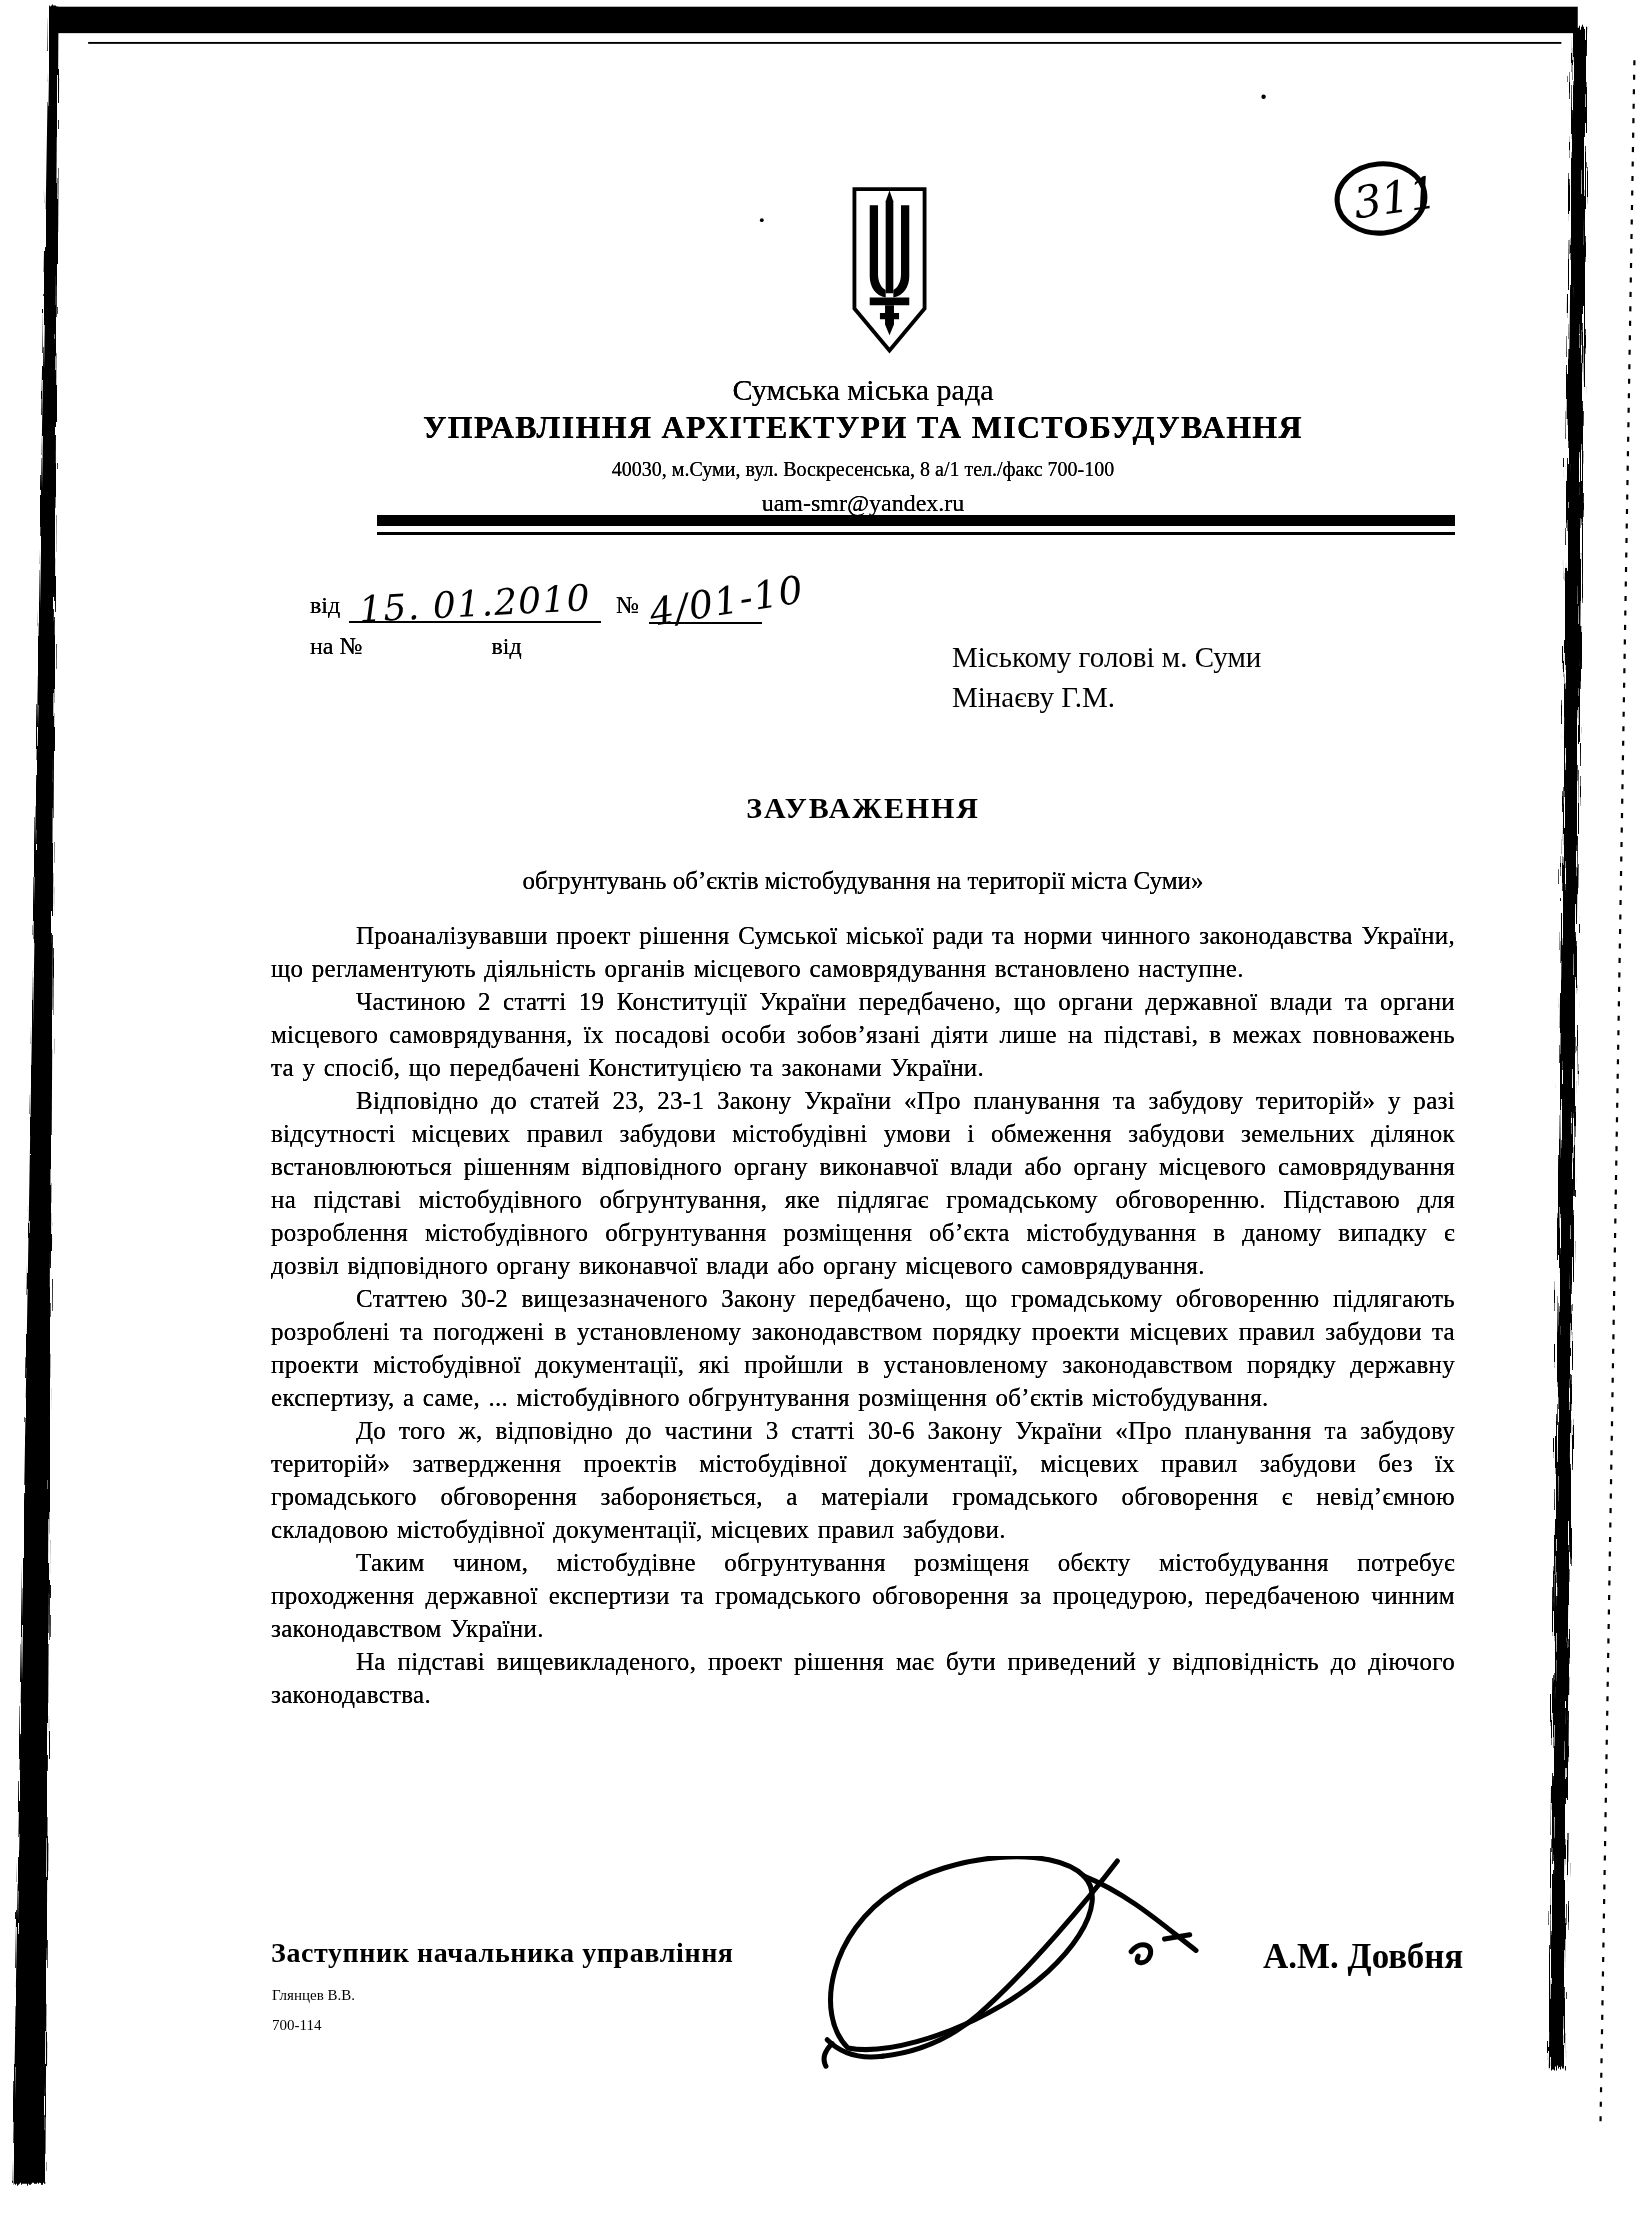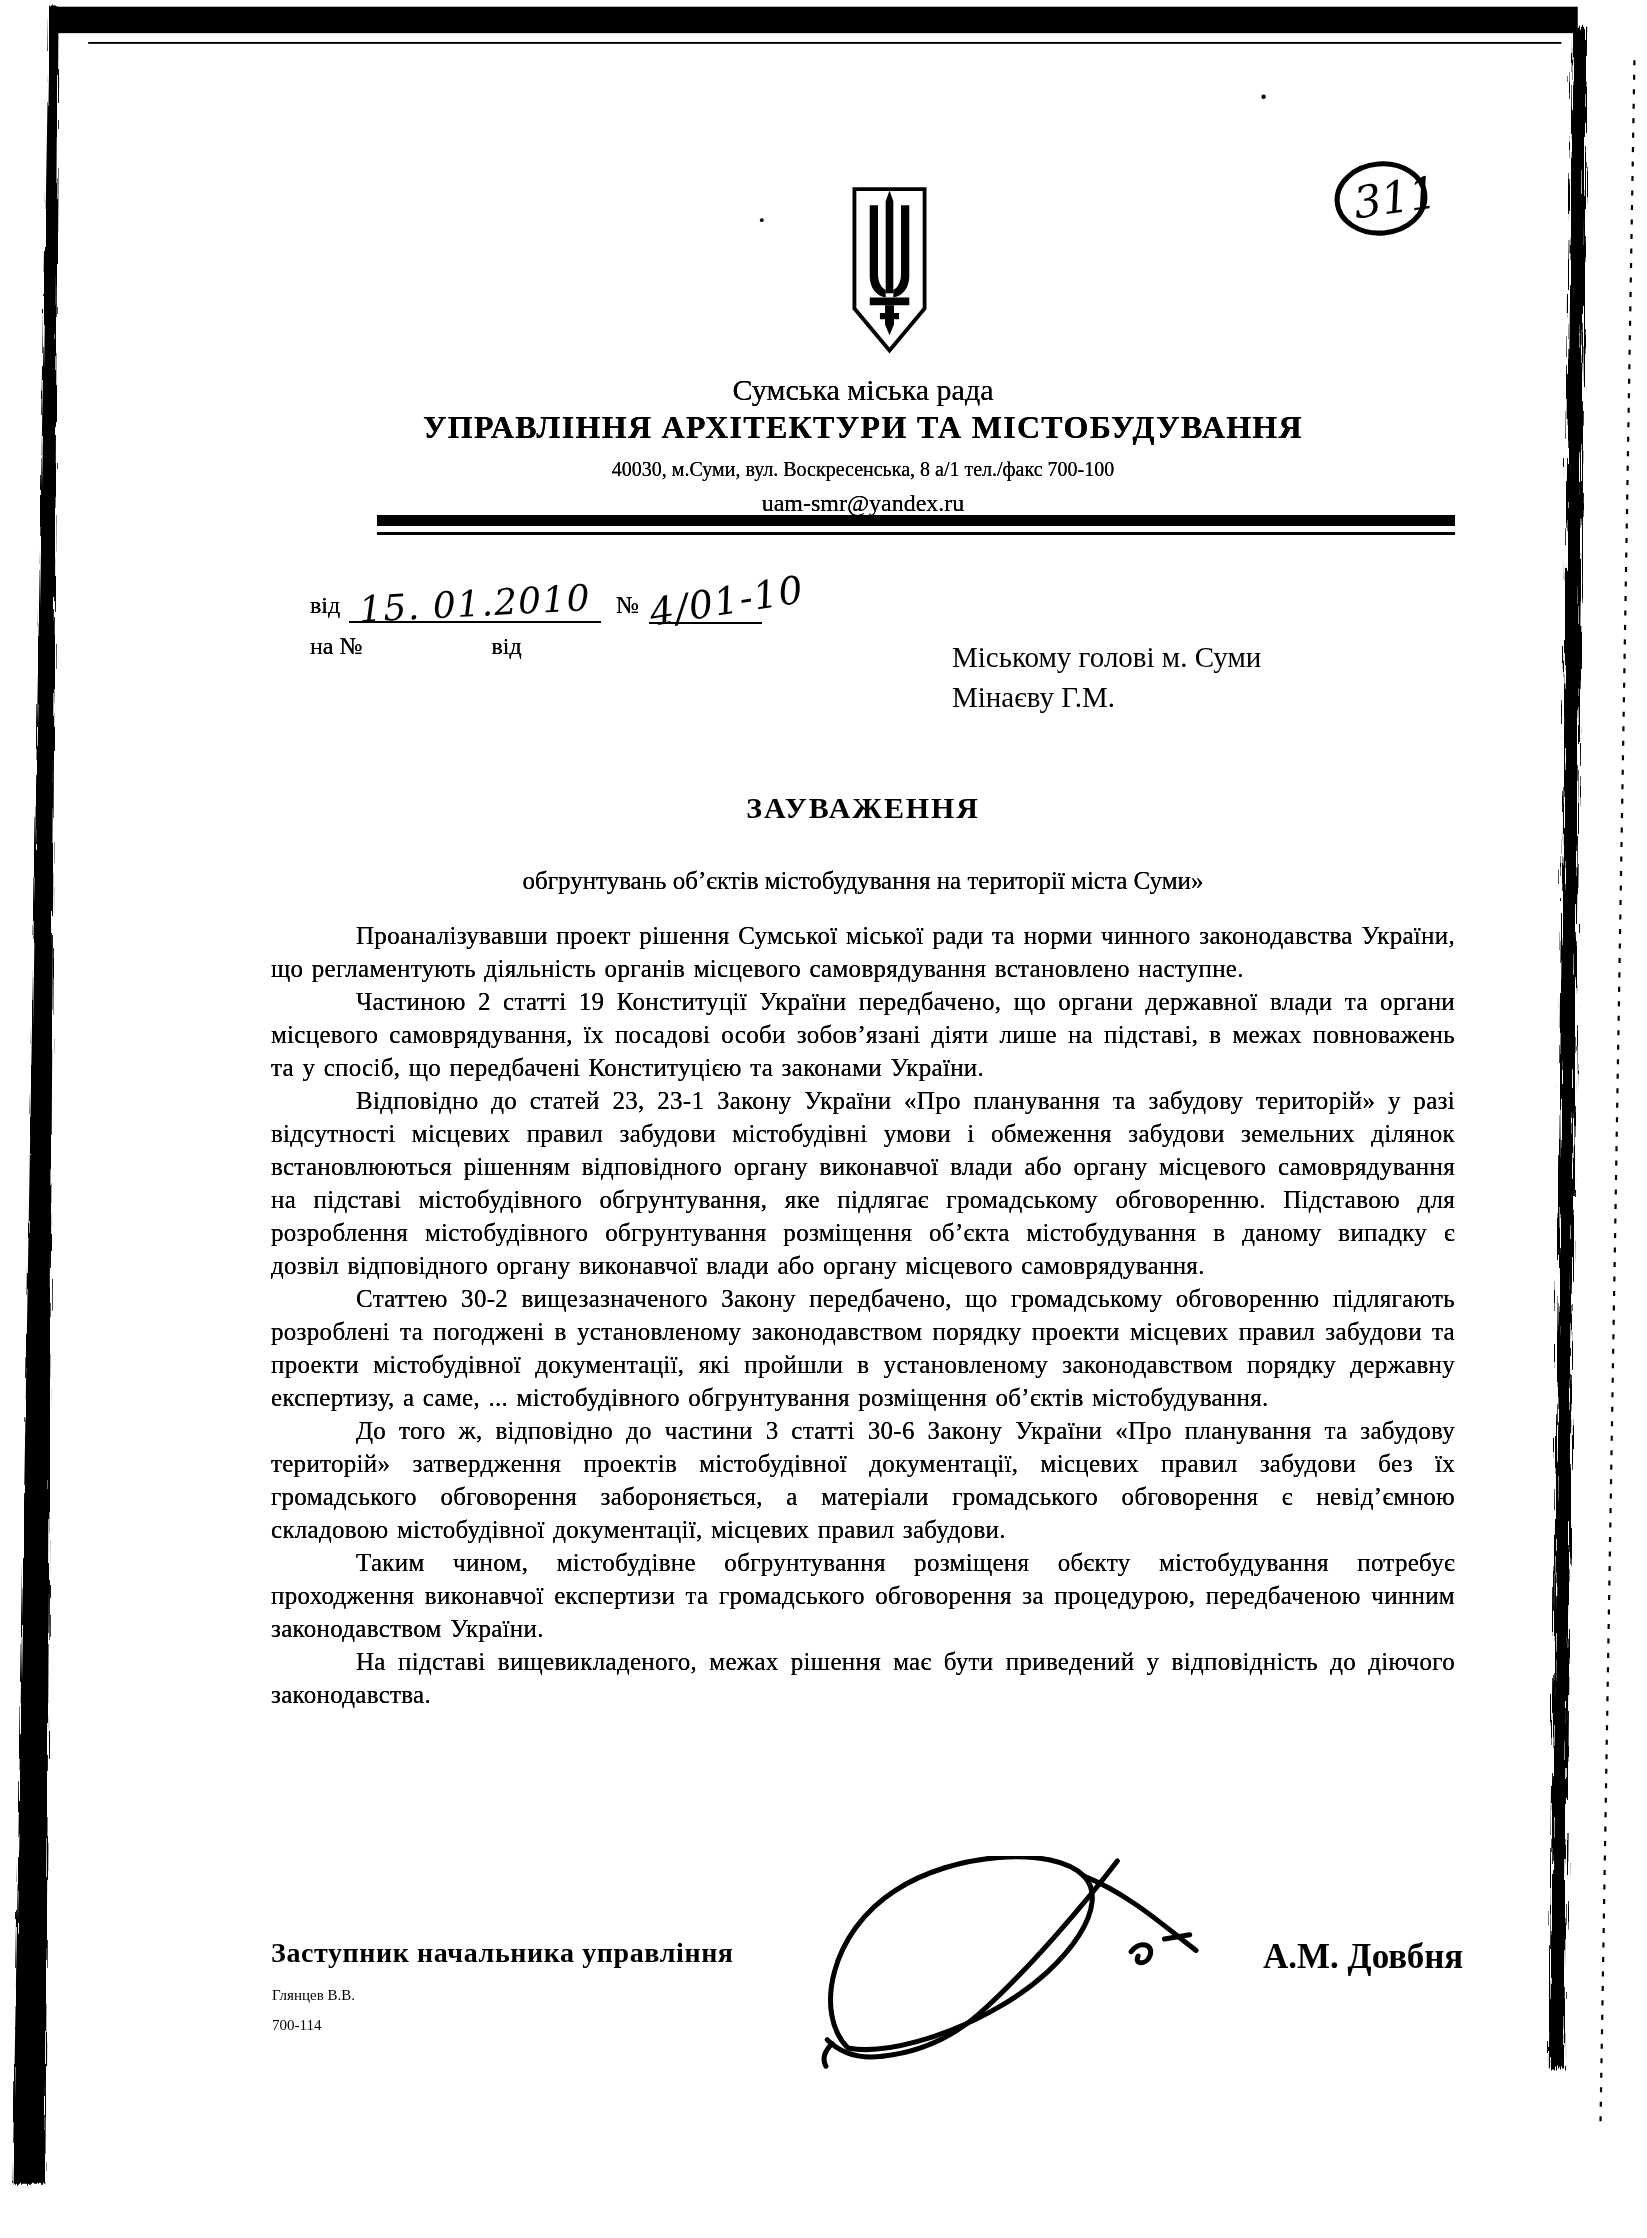--- a/index.html
+++ b/index.html
@@ -127,22 +127,22 @@
 
   <div class="abs centerband title">ЗАУВАЖЕННЯ</div>
   <div class="abs centerband sub2 ink">обгрунтувань об’єктів містобудування на території міста Суми»</div>
 
   <div class="abs body ink">
     <p>Проаналізувавши проект рішення Сумської міської ради та норми чинного законодавства України, що регламентують діяльність органів місцевого самоврядування встановлено наступне.</p>
     <p>Частиною 2 статті 19 Конституції України передбачено, що органи державної влади та органи місцевого самоврядування, їх посадові особи зобов’язані діяти лише на підставі, в межах повноважень та у спосіб, що передбачені Конституцією та законами України.</p>
     <p>Відповідно до статей 23, 23-1 Закону України «Про планування та забудову територій» у разі відсутності місцевих правил забудови містобудівні умови і обмеження забудови земельних ділянок встановлюються рішенням відповідного органу виконавчої влади або органу місцевого самоврядування на підставі містобудівного обгрунтування, яке підлягає громадському обговоренню. Підставою для розроблення містобудівного обгрунтування розміщення об’єкта містобудування в даному випадку є дозвіл відповідного органу виконавчої влади або органу місцевого самоврядування.</p>
     <p>Статтею 30-2 вищезазначеного Закону передбачено, що громадському обговоренню підлягають розроблені та погоджені в установленому законодавством порядку проекти місцевих правил забудови та проекти містобудівної документації, які пройшли в установленому законодавством порядку державну експертизу, а саме, ... містобудівного обгрунтування розміщення об’єктів містобудування.</p>
     <p>До того ж, відповідно до частини 3 статті 30-6 Закону України «Про планування та забудову територій» затвердження проектів містобудівної документації, місцевих правил забудови без їх громадського обговорення забороняється, а матеріали громадського обговорення є невід’ємною складовою містобудівної документації, місцевих правил забудови.</p>
-    <p>Таким чином, містобудівне обгрунтування розміщеня обєкту містобудування потребує проходження виконавчої експертизи та громадського обговорення за процедурою, передбаченою чинним законодавством України.</p>
-    <p>На підставі вищевикладеного, межах рішення має бути приведений у відповідність до діючого законодавства.</p>
+    <p>Таким чином, містобудівне обгрунтування розміщеня обєкту містобудування потребує проходження державної експертизи та громадського обговорення за процедурою, передбаченою чинним законодавством України.</p>
+    <p>На підставі вищевикладеного, проект рішення має бути приведений у відповідність до діючого законодавства.</p>
   </div>
 
   <div class="abs sig-pos">Заступник начальника управління</div>
 
   <svg class="abs signature" viewBox="0 0 670 340">
     <g fill="none" stroke="#000" stroke-width="8" stroke-linecap="round">
       <path d="M95,305 C40,250 68,120 170,55 C260,-5 420,-18 470,32 C512,75 450,172 340,237 C250,290 150,316 95,305 Z"></path>
       <path d="M523,8 C482,62 382,182 302,252 C260,288 208,312 150,318"></path>
       <path d="M150,318 C112,323 82,312 62,292"></path>
       <path d="M70,298 C57,311 54,323 60,334"></path>

